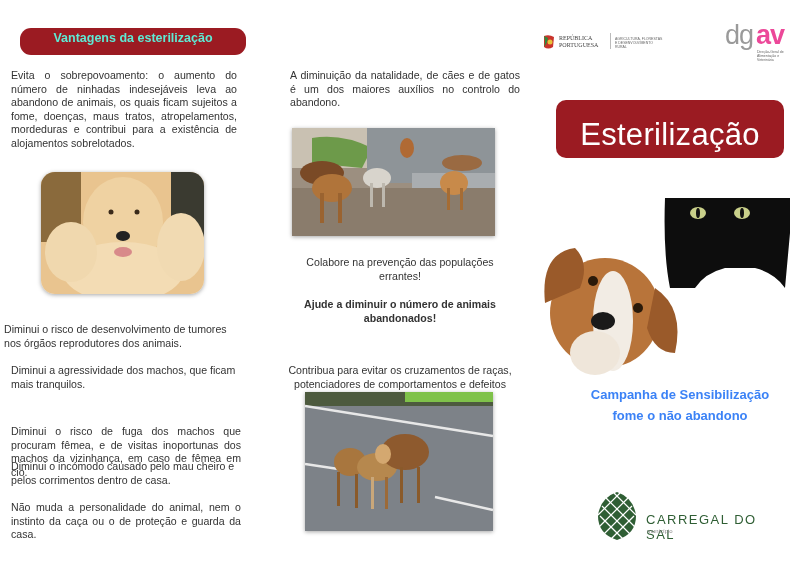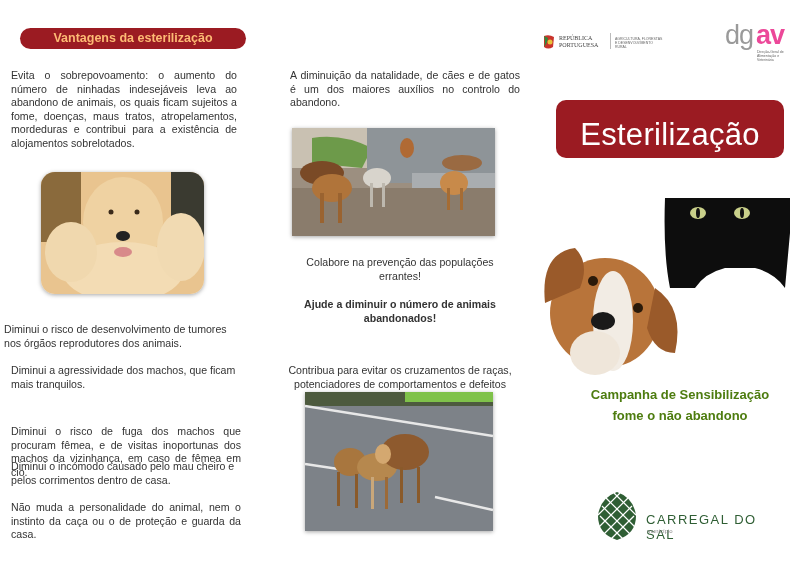--- a/index.html
+++ b/index.html
@@ -5,41 +5,41 @@
   * { margin: 0; padding: 0; box-sizing: border-box; }
   html, body { width: 800px; height: 566px; background: #ffffff; overflow: hidden; }
   body { position: relative; font-family: "Liberation Sans", sans-serif; color: #2b2b2b; }
 
   .panel { position: absolute; top: 0; height: 566px; }
   #panel-left { left: 0; width: 265px; }
   #panel-mid { left: 265px; width: 265px; }
   #panel-right { left: 530px; width: 270px; }
 
   .pill-header {
-    position: absolute; left: 20px; top: 28px; width: 226px; height: 21px;
-    background: #9b1b22; border-radius: 11px; color: #fdba74;
+    position: absolute; left: 20px; top: 28px; width: 226px; height: 27px;
+    background: #9b1b22; border-radius: 11px; color: #5eead4;
     font-size: 12.5px; font-weight: bold; text-align: center; line-height: 21px;
   }
 
   .para { position: absolute; font-size: 10.6px; line-height: 13.6px; color: #333; }
   .justify { text-align: justify; text-align-last: left; }
   .center { text-align: center; }
 
   .photo { position: absolute; overflow: hidden; box-shadow: 0 1px 4px rgba(0,0,0,0.35); }
   .photo svg { display: block; width: 100%; height: 100%; }
 
   #title-box {
     position: absolute; left: 556px; top: 100px; width: 228px; height: 58px;
     background: #9b1b22; border-radius: 10px; color: #fff;
     font-size: 31px; text-align: center; line-height: 70px; letter-spacing: 0.3px;
   }
 
   #campaign {
     position: absolute; left: 560px; top: 384px; width: 240px;
-    text-align: center; color: #4d7c0f; font-weight: bold; font-size: 13px; line-height: 21px;
+    text-align: center; color: #3b82f6; font-weight: bold; font-size: 13px; line-height: 21px;
   }
 
   .logo-text-small { font-size: 5px; color: #666; line-height: 6px; }
 </style>
 </head>
 <body>
 
 <div id="panel-left" class="panel">
   <div class="pill-header">Vantagens da esterilização</div>
 

